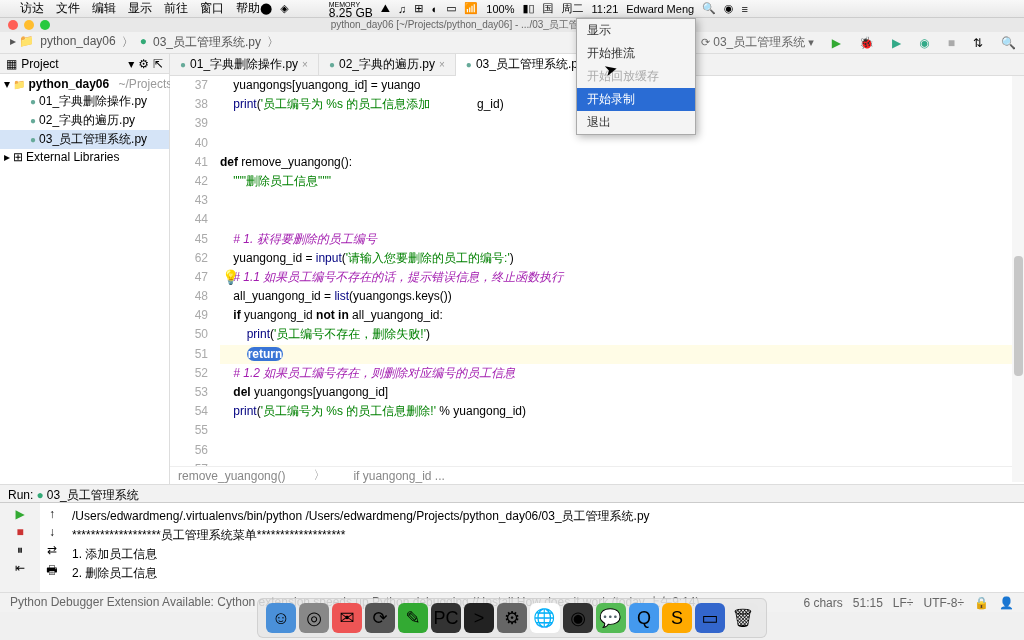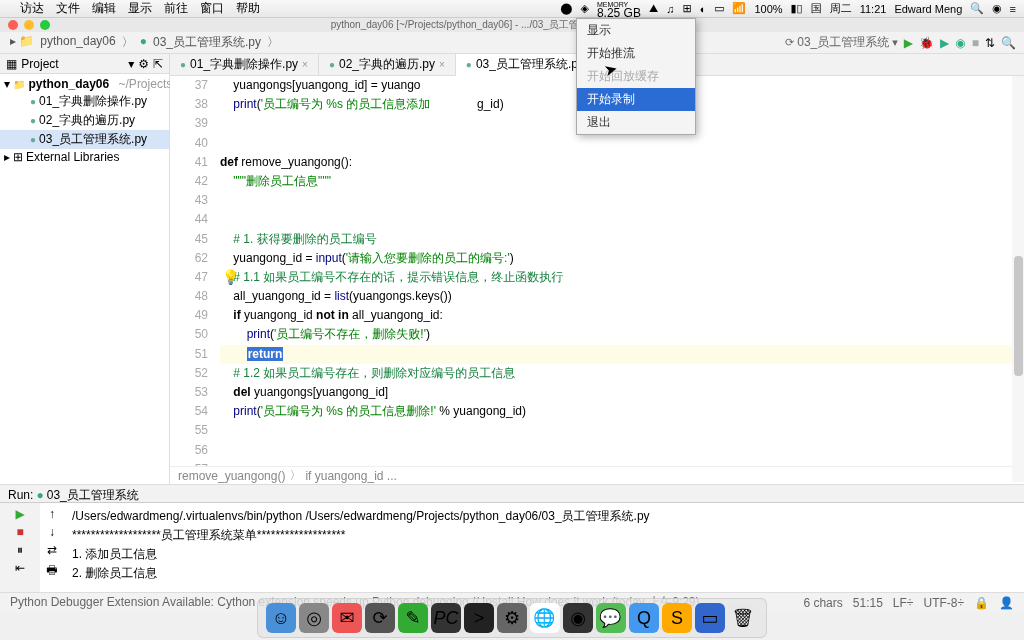--- a/index.html
+++ b/index.html
@@ -1,36 +1,36 @@
 <!DOCTYPE html>
 <html><head>
   <meta charset="utf-8">
   <style>
     * { margin: 0; padding: 0; box-sizing: border-box; font-family: -apple-system, 'Helvetica Neue', Arial, sans-serif; font-size: 12px; }
     body { width: 1024px; height: 640px; overflow: hidden; background: #f0f0f0; position: relative; }
     
     
-    .mac-menubar { height: 18px; background: linear-gradient(#f8f8f8,#e8e8e8); display: flex; align-items: center; padding: 0 8px; border-bottom: 1px solid #ccc; justify-content: space-between; }
+    .mac-menubar { height: 18px; background: linear-gradient(#f8f8f8,#e8e8e8); display: flex; align-items: center; padding: 0 8px; border-bottom: 1px solid #ccc; }
     .mac-menubar-left { display: flex; gap: 12px; align-items: center; }
     .mac-menubar-left span { font-size: 12px; color: #000; }
     .mac-menubar-right { display: flex; gap: 8px; align-items: center; font-size: 11px; }
     .mac-menubar-right span { font-size: 11px; }
     .apple-logo { font-size: 14px; }
     
     
     .ide-title { height: 14px; background: #e8e8e8; text-align: center; font-size: 10px; color: #666; line-height: 14px; }
     .traffic { position: absolute; left: 8px; top: 20px; display: flex; gap: 6px; }
     .traffic div { width: 10px; height: 10px; border-radius: 50%; }
     .t-red { background: #ff5f56; } .t-yel { background: #ffbd2e; } .t-grn { background: #27c93f; }
 
     
     .toolbar { height: 22px; background: #f2f2f2; display: flex; align-items: center; padding: 0 8px; border-bottom: 1px solid #ddd; justify-content: space-between; }
     .breadcrumb { display: flex; gap: 2px; font-size: 11px; color: #555; }
     .breadcrumb span { padding: 0 2px; }
-    .run-controls { display: flex; gap: 6px; align-items: center; }
+    .run-controls { display: flex; gap: 18px; align-items: center; }
     .run-controls .cfg { color: #666; font-size: 11px; }
     .run-play { color: #3a3; }
     .run-bug { color: #3a3; }
     .run-stop { color: #aaa; }
     
     
     .main { display: flex; height: 430px; }
     
     
     .project-panel { width: 170px; background: #fff; border-right: 1px solid #ddd; font-size: 11px; }
@@ -49,28 +49,28 @@
     .tab.active { background: #fff; border-bottom: 1px solid #fff; margin-bottom: -1px; }
     .tab-close { color: #999; font-size: 10px; }
     
     .code { flex: 1; display: flex; font-family: 'Menlo','Monaco',monospace; font-size: 14px; overflow: hidden; position: relative; }
     .gutter { width: 50px; text-align: right; color: #aaa; padding-right: 12px; line-height: 19.2px; background: #fff; }
     .gutter div { height: 19.2px; }
     .code-body { flex: 1; line-height: 19.2px; white-space: pre; }
     .code-body div { height: 19.2px; }
     .kw { color: #000000; font-weight: bold; }
     .str { color: #008000; }
-    .cm { color: #15803d; }
+    .cm { color: #a21caf; font-style: italic; }
     .fn { color: #000; }
     .builtin { color: #000080; }
     .hl-line { background: #fffce6; }
-    .sel-word { background: #3874d6; color: #fff; padding: 0 1px; }
+    .sel-word { background: #3874d6; color: #fff; padding: 0 1px; border-radius: 7px; }
     .bulb { position: absolute; left: 52px; top: 193px; color: #e6b800; font-size: 14px; }
     
-    .crumb-bottom { height: 18px; border-top: 1px solid #eee; padding: 0 8px; font-size: 11px; color: #888; display: flex; gap: 4px; align-items: center; }
+    .crumb-bottom { height: 18px; border-top: 1px solid #eee; padding: 0 8px; font-size: 11px; color: #888; display: flex; gap: 28px; align-items: center; }
     
     
     .run-panel { height: 90px; border-top: 1px solid #ccc; background: #fff; display: flex; }
     .run-side { width: 40px; background: #f2f2f2; display: flex; flex-direction: column; align-items: center; gap: 4px; padding-top: 4px; }
     .run-out { flex: 1; padding: 4px 8px; font-family: 'Menlo',monospace; font-size: 14px; line-height: 19px; overflow: hidden; }
     .run-out .path { color: #000; }
     
     
     .statusbar { height: 20px; background: #f2f2f2; border-top: 1px solid #ddd; display: flex; justify-content: space-between; align-items: center; padding: 0 10px; font-size: 10px; color: #666; }
     
@@ -81,21 +81,21 @@
     
     
     .dropdown { position: absolute; top: 18px; left: 576px; width: 120px; background: #f4f4f4; border: 1px solid #aaa; box-shadow: 2px 2px 8px rgba(0,0,0,0.3); z-index: 100; font-size: 12px; }
     .dropdown-item { padding: 3px 10px; color: #333; }
     .dropdown-item.submenu::after { content: '▸'; float: right; color: #888; }
     .dropdown-item.highlighted { background: #2a6cd4; color: #fff; }
     .dropdown-item.disabled { color: #aaa; }
     
     .cursor { position: absolute; top: 60px; left: 604px; font-size: 16px; z-index: 200; transform: rotate(-15deg); }
 
-    .memory-ind { font-size: 8px; line-height: 8px; text-align: left; }
+    .memory-ind { font-size: 8px; line-height: 8px; text-align: left; margin-left: 32px; }
 
     .scrollbar-track { position: absolute; right: 0; top: 76px; width: 12px; height: 406px; background: #f6f6f6; }
     .scrollbar-thumb { position: absolute; right: 1px; width: 9px; background: #c7c7c7; border-radius: 4px; }
   </style>
 </head>
 <body>
 
 <div class="mac-menubar">
   <div class="mac-menubar-left">
     <span class="apple-logo"></span>
@@ -278,39 +278,39 @@
   </div>
   <div class="run-out">
     <div class="path">/Users/edwardmeng/.virtualenvs/bin/python /Users/edwardmeng/Projects/python_day06/03_员工管理系统.py</div>
     <div>*******************员工管理系统菜单*******************</div>
     <div>1. 添加员工信息</div>
     <div>2. 删除员工信息</div>
   </div>
 </div>
 
 <div class="statusbar">
-  <span>Python Debugger Extension Available: Cython extension speeds up Python debugging // Install How does it work (today 上午9:29)</span>
+  <span>Python Debugger Extension Available: Cython extension speeds up Python debugging // Install How does it work (today 上午9:14)</span>
   <span>
     <span>6 chars</span>&nbsp;&nbsp;
     <span>51:15</span>&nbsp;&nbsp;
     <span>LF÷</span>&nbsp;&nbsp;
     <span>UTF-8÷</span>&nbsp;&nbsp;
     <span>🔒</span>&nbsp;&nbsp;
     <span>👤</span>
   </span>
 </div>
 
 <div class="dock-wrap">
   <div class="dock" id="dock">
       <div class="dock-item" style="background: rgb(74, 144, 217);">☺</div>
       <div class="dock-item" style="background: rgb(136, 136, 136);">◎</div>
       <div class="dock-item" style="background: rgb(238, 85, 85);">✉</div>
       <div class="dock-item" style="background: rgb(85, 85, 85);">⟳</div>
       <div class="dock-item" style="background: rgb(51, 170, 51);">✎</div>
-      <div class="dock-item" style="background: rgb(51, 51, 51); font-style: italic;">PC</div>
+      <div class="dock-item" style="background: rgb(51, 51, 51);">PC</div>
       <div class="dock-item" style="background: rgb(34, 34, 34);">&gt;</div>
       <div class="dock-item" style="background: rgb(102, 102, 102);">⚙</div>
       <div class="dock-item" style="background: rgb(255, 255, 255);">🌐</div>
       <div class="dock-item" style="background: rgb(51, 51, 51);">◉</div>
       <div class="dock-item" style="background: rgb(85, 187, 85);">💬</div>
       <div class="dock-item" style="background: rgb(68, 153, 238);">Q</div>
       <div class="dock-item" style="background: rgb(255, 170, 0);">S</div>
       <div class="dock-item" style="background: rgb(51, 102, 204);">▭</div>
       <div class="dock-item" style="background: rgb(232, 232, 232);">🗑</div>
     </div>

